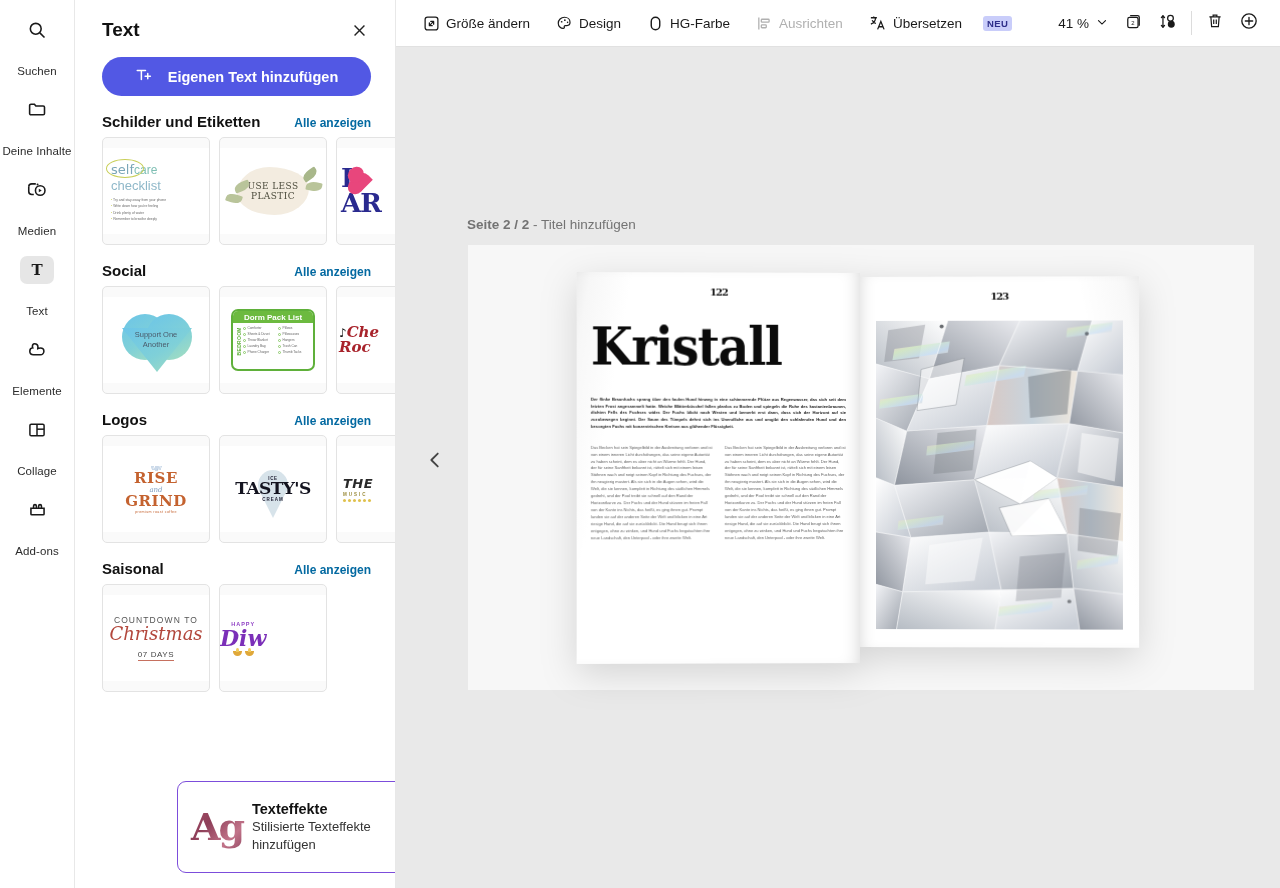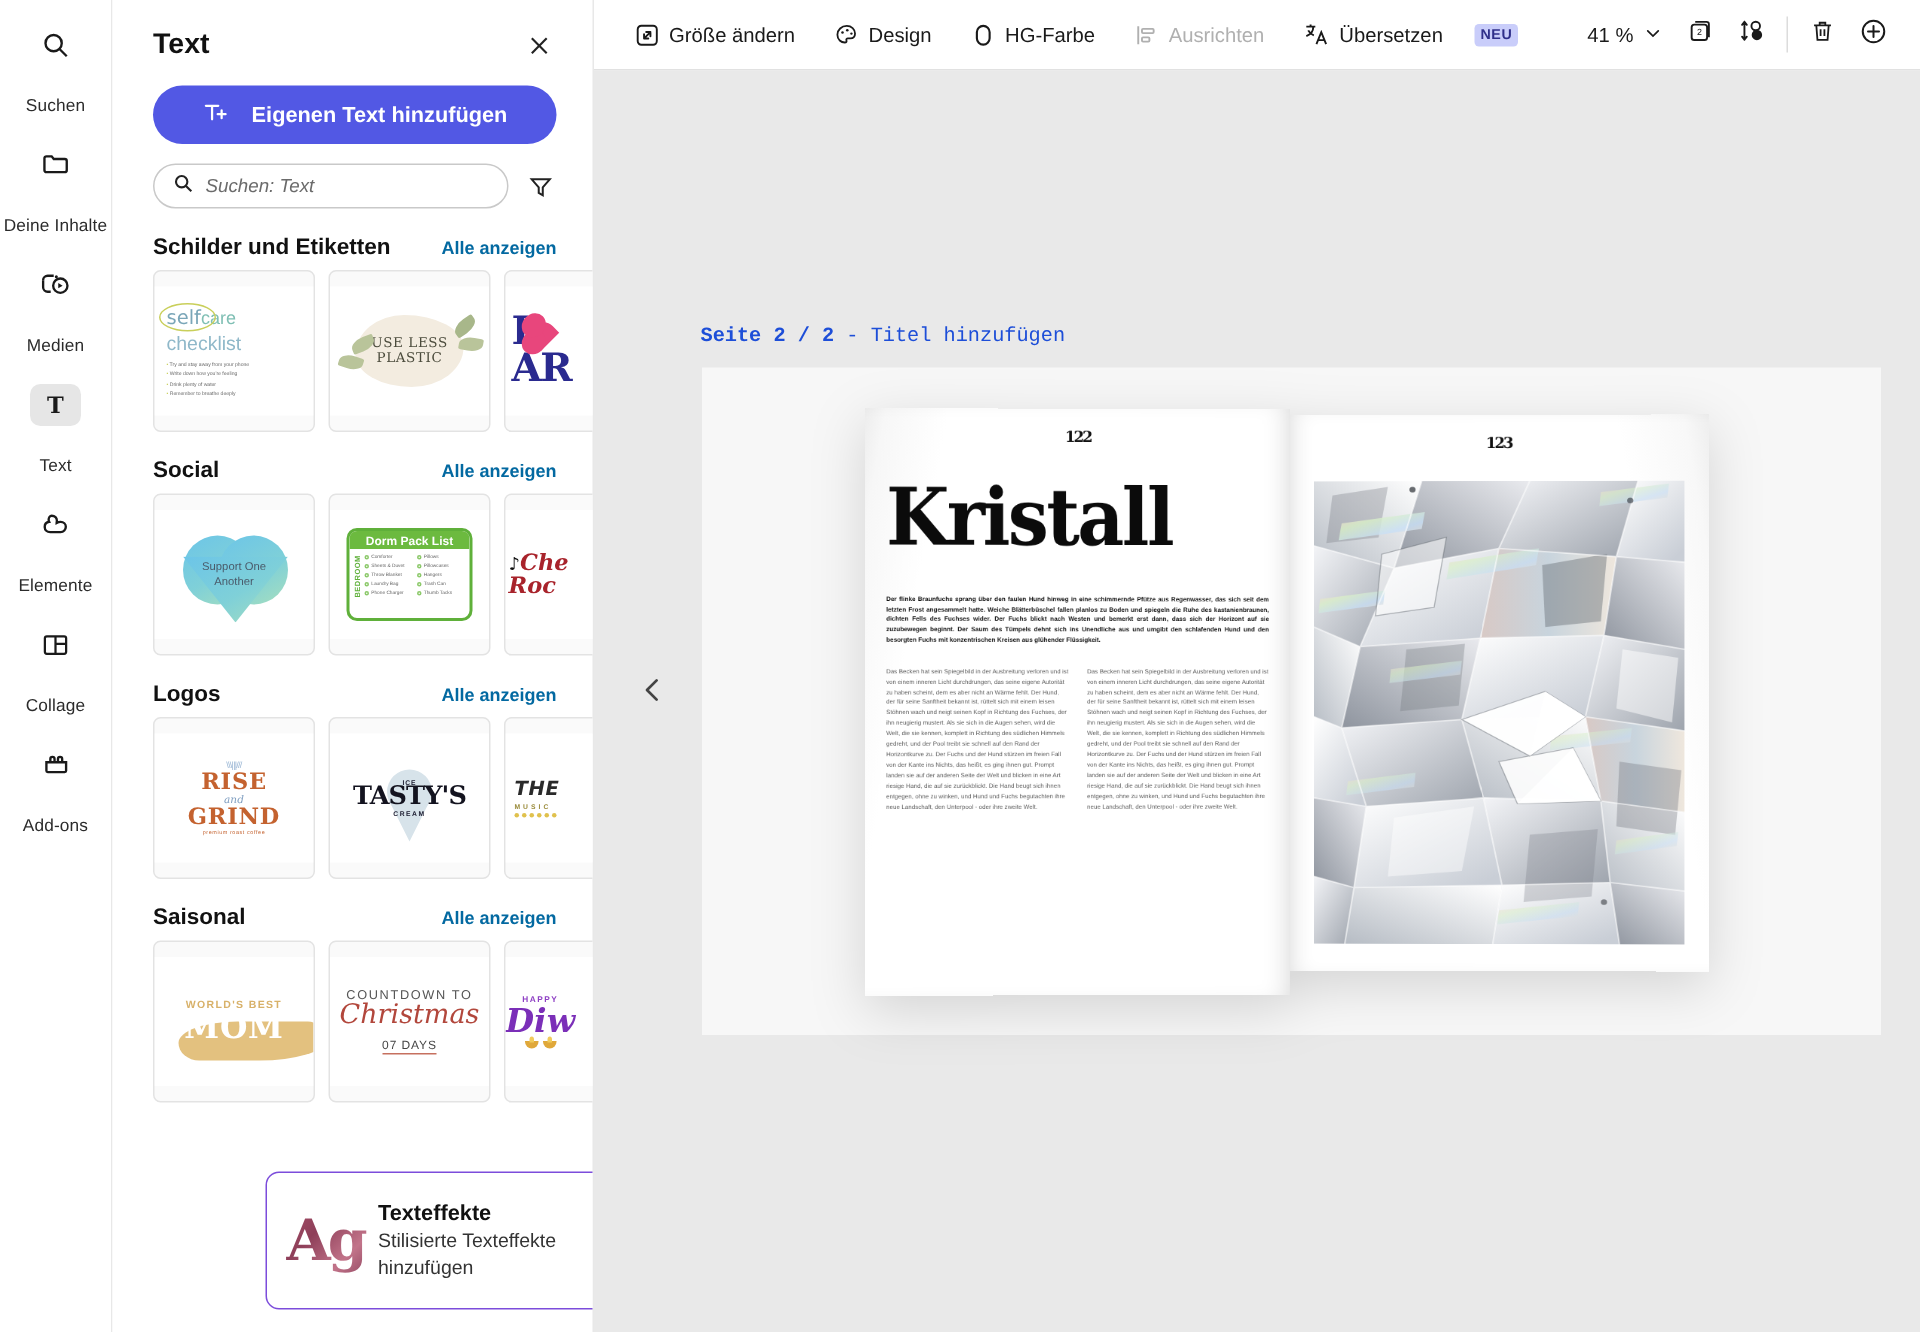--- a/index.html
+++ b/index.html
@@ -237,21 +237,21 @@
   .tb-spacer { flex: 1; }
   .tb-zoom { display:flex; align-items:center; gap:6px; padding:0 8px; cursor:pointer;
              font-size:13.5px; color:#1a1a1a; }
   .tb-ic-btn { width: 34px; height: 32px; display:flex; align-items:center;
                justify-content:center; cursor:pointer; color:#1a1a1a; border-radius:6px;}
   .tb-div { width:1px; height:24px; background:#dcdcdc; margin:0 6px; }
 
   .canvas-area { flex: 1; position: relative; overflow: hidden; }
   .page-label {
     position: absolute; left: 71px; top: 170px;
-    font-size: 13.5px; color: #1d4ed8; font-family: Liberation Mono, monospace;
+    font-size: 13.5px; color: #737373;
   }
   .page-label b { font-weight: bold; }
   .nav-prev {
     position: absolute; left: 22px; top: 398px;
     width: 34px; height: 34px; display:flex; align-items:center; justify-content:center;
     cursor: pointer; color:#444;
   }
   .spread-wrap {
     position: absolute; left: 72px; top: 198px;
     width: 786px; height: 445px;
@@ -397,36 +397,20 @@
     <button class="add-text-btn">
       <span>
         <svg width="18" height="18" viewBox="0 0 24 24" fill="none" stroke="#fff" stroke-width="2">
             <path d="M3 6h11M8.5 6v12" stroke-linecap="round"></path>
             <path d="M17 10v7M13.5 13.5h7" stroke-linecap="round"></path>
           </svg>
       </span>
       <span>Eigenen Text hinzufügen</span>
     </button>
 
-    <div class="search-row">
-      <div class="search-box">
-        <span>
-          <svg width="14" height="14" viewBox="0 0 24 24" fill="none" stroke="#222" stroke-width="2.4">
-              <circle cx="10.5" cy="10.5" r="6.5"></circle>
-              <line x1="15.4" y1="15.4" x2="21.5" y2="21.5"></line>
-            </svg>
-        </span>
-        <input type="text" placeholder="Suchen: Text" style="">
-      </div>
-      <span class="filter-btn">
-        <svg width="17" height="17" viewBox="0 0 24 24" fill="none" stroke="#222" stroke-width="1.9">
-            <path d="M3.5 5h17l-6.6 7.6V20l-3.8-2.3v-5.1z"></path>
-          </svg>
-      </span>
-    </div>
 
     <div class="section">
       <div class="section-head">
         <span class="section-title">Schilder und Etiketten</span>
         <span class="section-link">Alle anzeigen</span>
       </div>
       <div class="thumb-row">
         <div class="thumb">
           <div class="thumb-inner">
             <div class="t-selfcare">
@@ -598,29 +582,20 @@
         </div>
       </div>
     </div>
 
     <div class="section">
       <div class="section-head">
         <span class="section-title">Saisonal</span>
         <span class="section-link">Alle anzeigen</span>
       </div>
       <div class="thumb-row">
-        <div class="thumb">
-          <div class="thumb-inner">
-            <div class="t-mom">
-              <div class="brush"></div>
-              <div class="m1">WORLD'S BEST</div>
-              <div class="m2">MOM</div>
-            </div>
-          </div>
-        </div>
         <div class="thumb">
           <div class="thumb-inner">
             <div class="t-xmas">
               <div class="c1">COUNTDOWN TO</div>
               <div class="c2">Christmas</div>
               <div class="c3">07 DAYS</div>
             </div>
           </div>
         </div>
         <div class="thumb">

